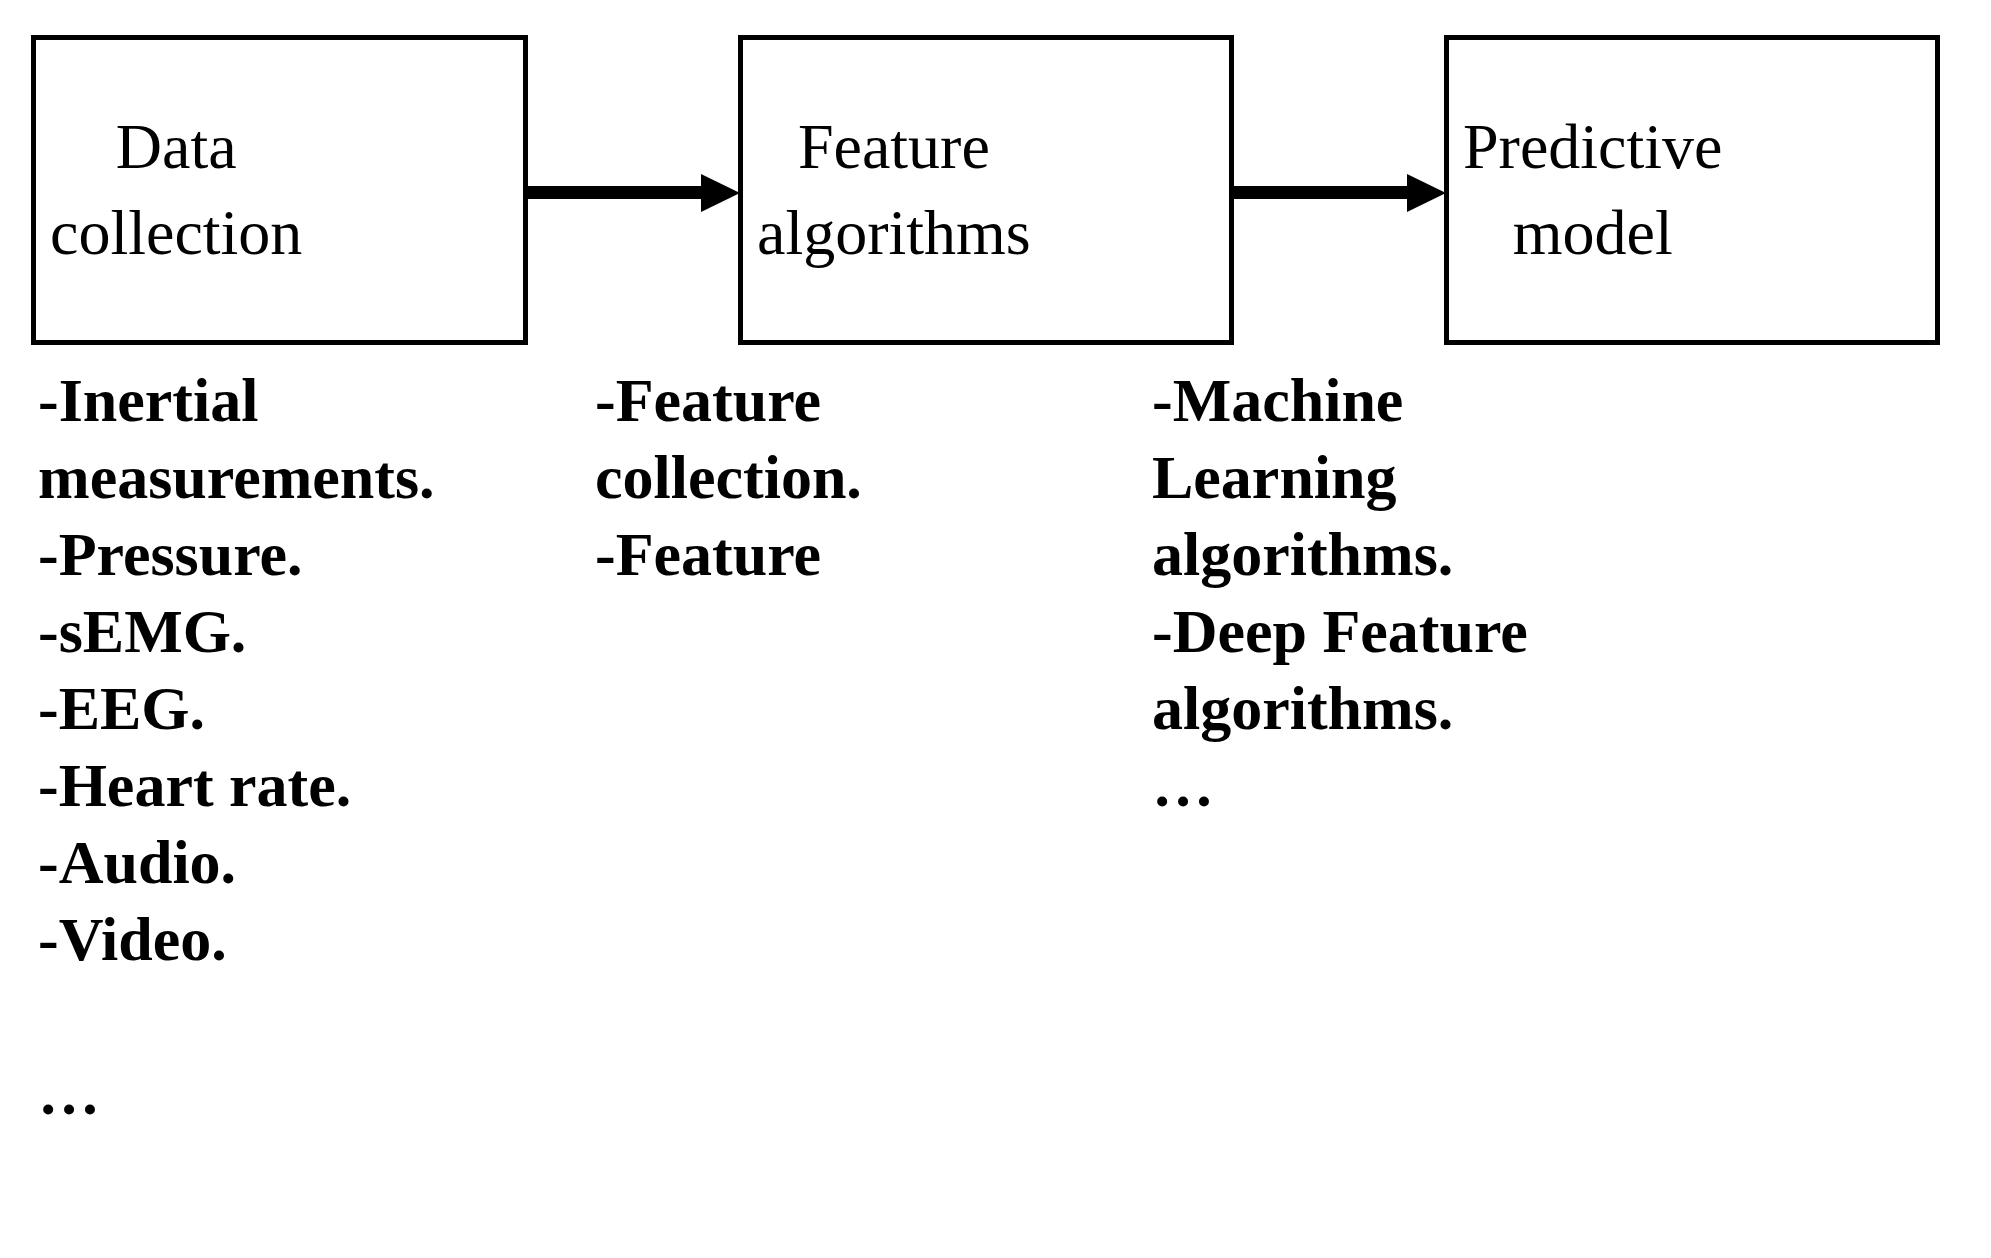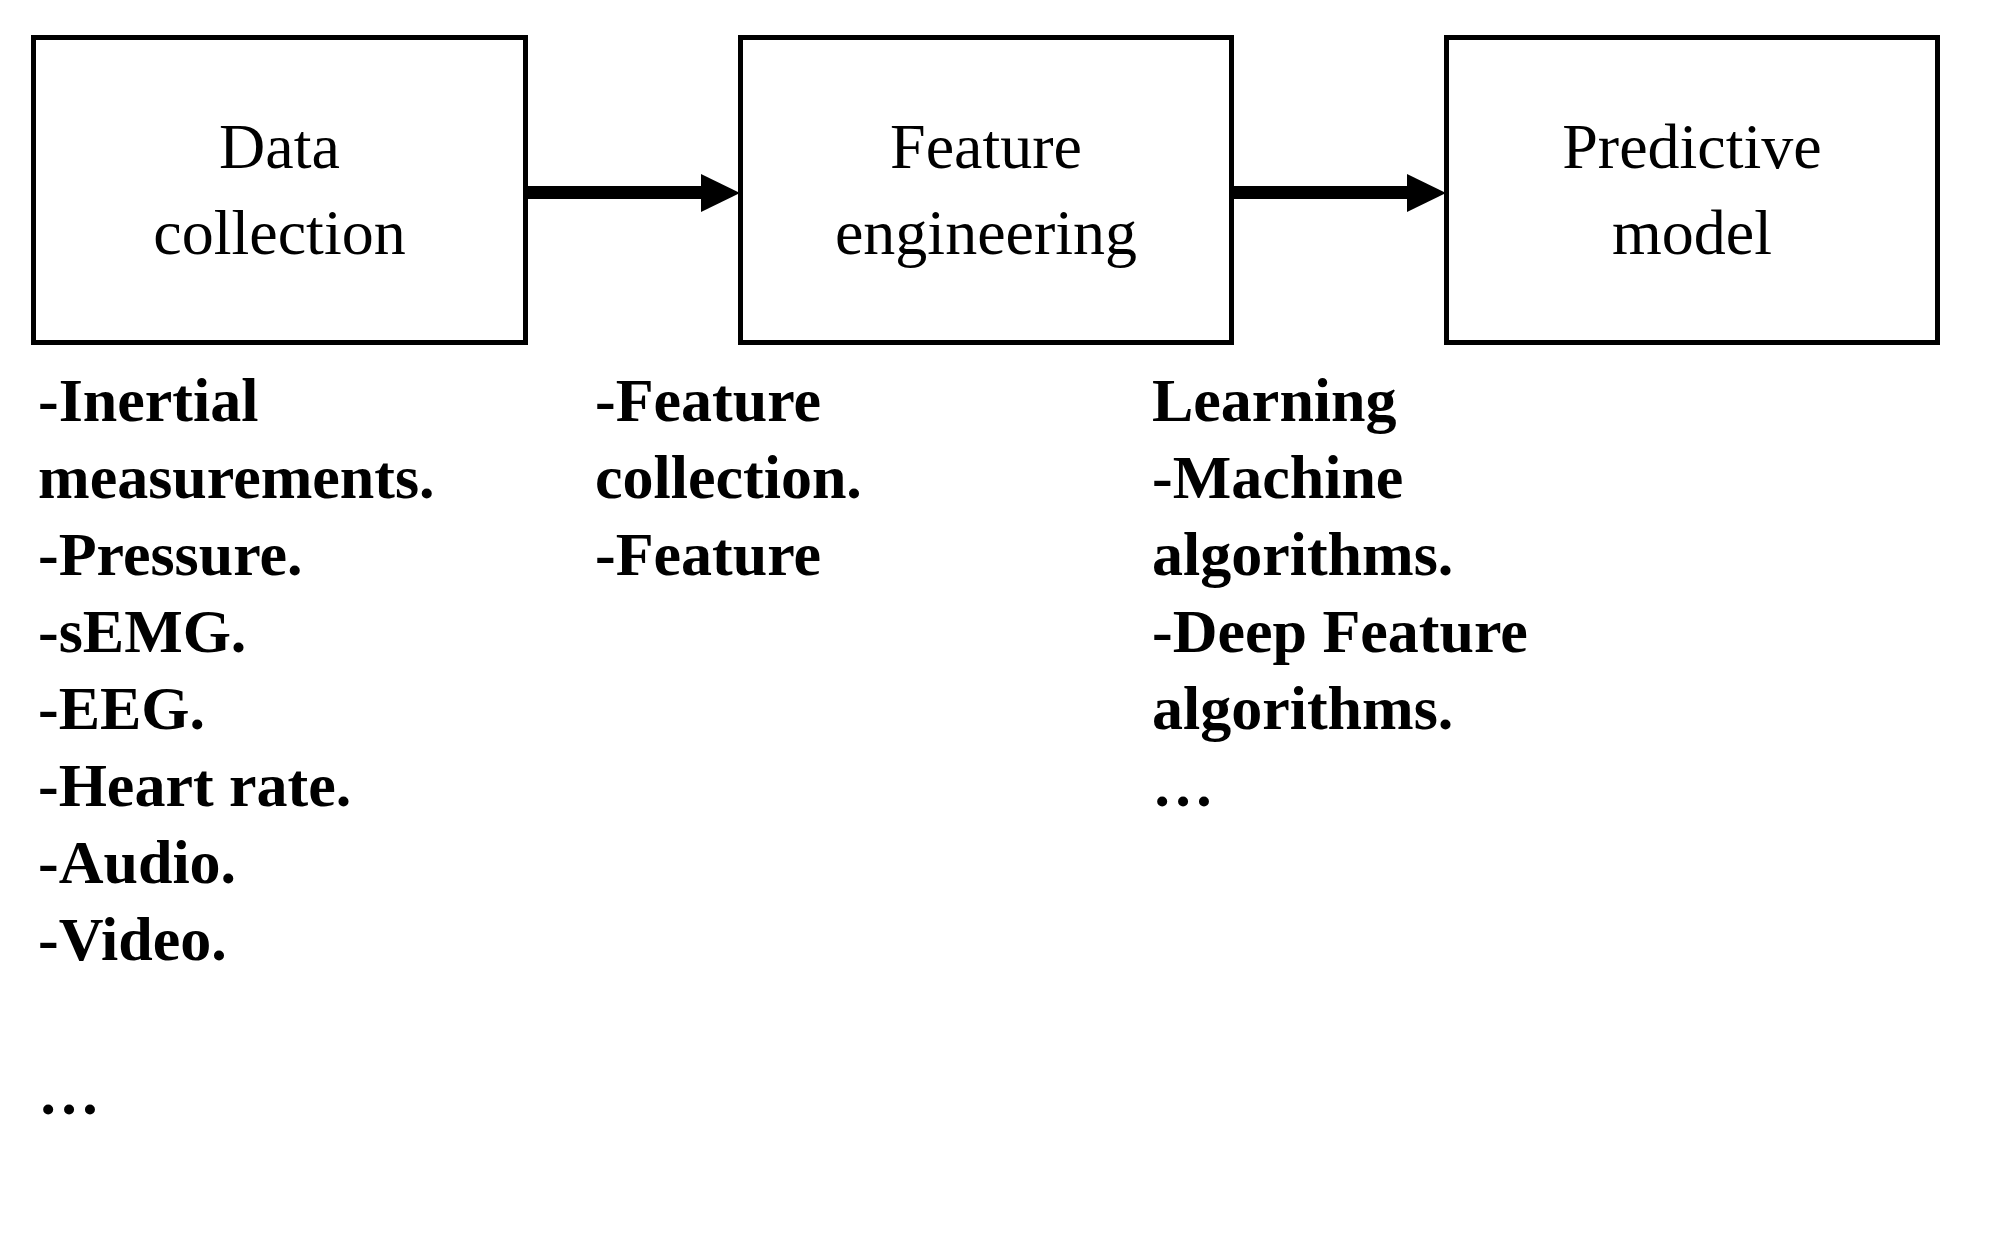--- a/index.html
+++ b/index.html
@@ -21,21 +21,20 @@
   }
 
   
   .stage-box {
     position: absolute;
     box-sizing: border-box;
     border: 5px solid #000000;
     background: #ffffff;
     display: flex;
     align-items: center;
-    justify-content: center;
     text-align: center;
   }
   .stage-box-label {
     font-size: 64px;
     line-height: 1.35;
     letter-spacing: 0px;
     white-space: pre-line;
     padding: 0 14px;
   }
 
@@ -97,32 +96,32 @@
 collection</span>
   </div>
 
   <div class="arrow" id="arrow-1">
     <span class="shaft"></span>
     <span class="head"></span>
   </div>
 
   <div class="stage-box" id="box-feature-engineering">
     <span class="stage-box-label">Feature
-engineering</span>
+algorithms</span>
   </div>
 
   <div class="arrow" id="arrow-2">
     <span class="shaft"></span>
     <span class="head"></span>
   </div>
 
   <div class="stage-box" id="box-predictive-model">
     <span class="stage-box-label">Predictive
 model</span>
   </div>
 
   <div class="stage-list" id="list-data-collection"><span class="list-line">-Inertial</span><span class="list-line">measurements.</span><span class="list-line">-Pressure.</span><span class="list-line">-sEMG.</span><span class="list-line">-EEG.</span><span class="list-line">-Heart rate.</span><span class="list-line">-Audio.</span><span class="list-line">-Video.</span><span class="list-line">&nbsp;</span><span class="list-line ellipsis">…</span></div>
 
   <div class="stage-list" id="list-feature-engineering"><span class="list-line">-Feature</span><span class="list-line">collection.</span><span class="list-line">-Feature</span></div>
 
-  <div class="stage-list" id="list-predictive-model"><span class="list-line">Learning</span><span class="list-line">-Machine</span><span class="list-line">algorithms.</span><span class="list-line">-Deep Feature</span><span class="list-line">algorithms.</span><span class="list-line ellipsis">…</span></div>
+  <div class="stage-list" id="list-predictive-model"><span class="list-line">-Machine</span><span class="list-line">Learning</span><span class="list-line">algorithms.</span><span class="list-line">-Deep Feature</span><span class="list-line">algorithms.</span><span class="list-line ellipsis">…</span></div>
 
 </div>
 
 </body></html>

